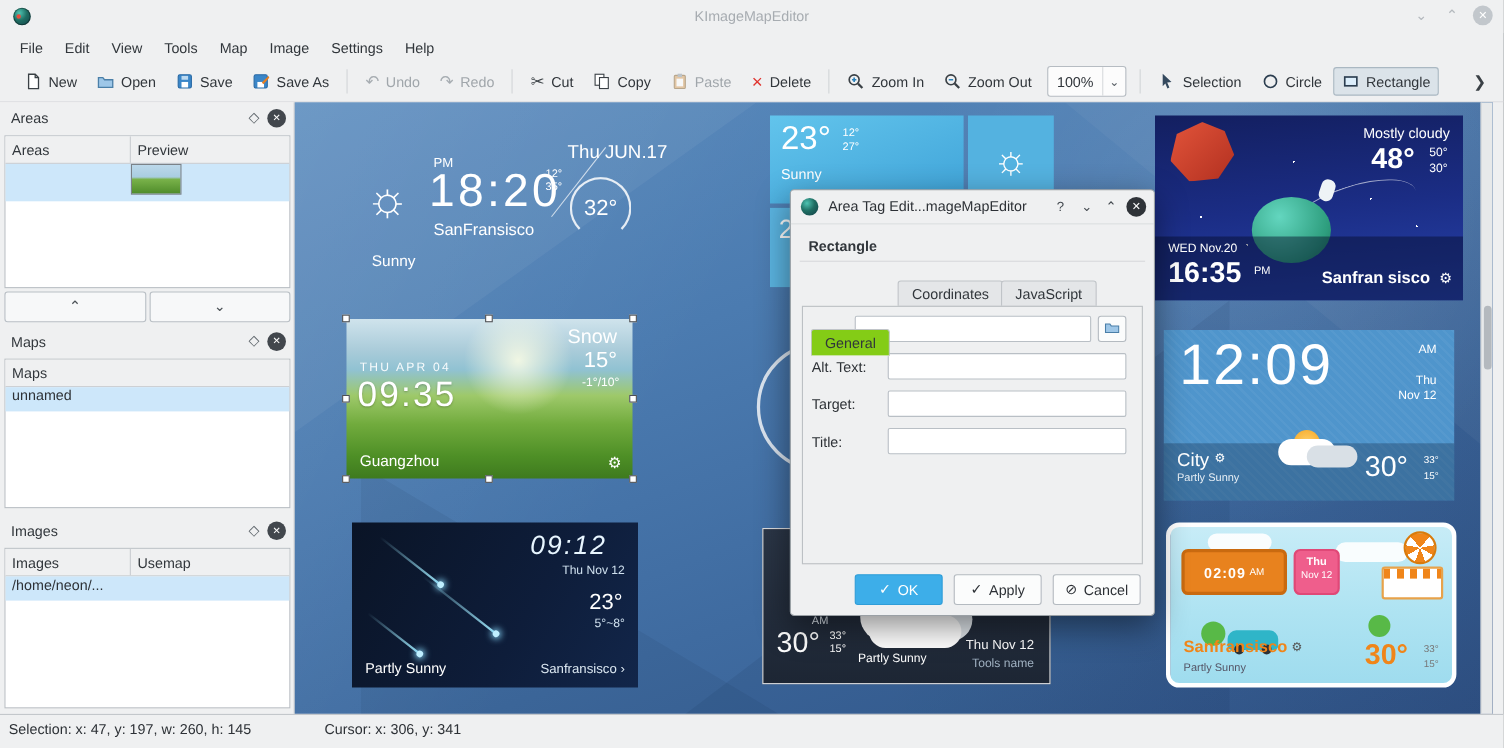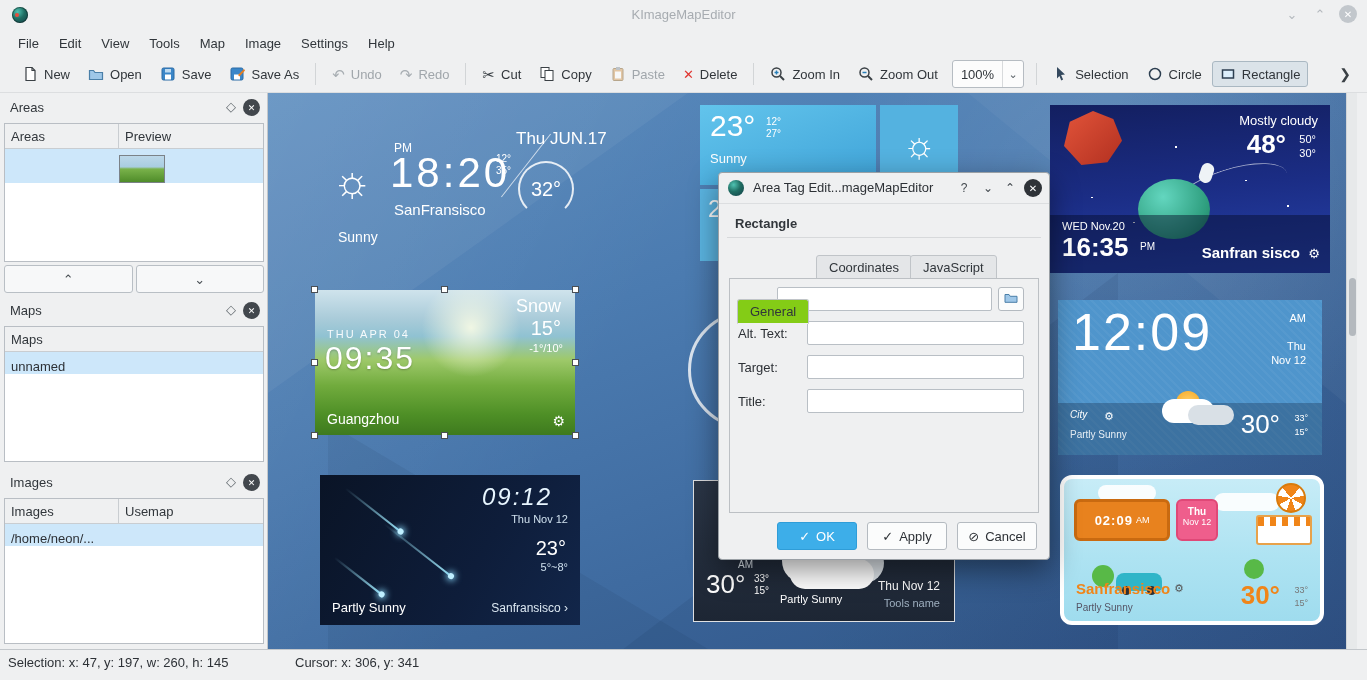--- a/index.html
+++ b/index.html
@@ -47,21 +47,21 @@
   .panel{position:absolute;left:4px;width:260px;}
   .phead{position:relative;height:26px;}
   .ptitle{position:absolute;left:6px;top:5px;font-size:13px;color:#31363b;}
   .pdiamond{position:absolute;right:28px;top:4px;color:#5f666c;font-size:13px;}
   .pclose{position:absolute;right:4px;top:4px;width:17px;height:17px;border-radius:50%;background:#42474d;
           color:#fff;font-size:9px;display:flex;align-items:center;justify-content:center;}
   .ptable{position:absolute;left:0;right:0;background:#fff;border:1px solid #b9bec4;box-sizing:border-box;}
   .thead{display:flex;height:24px;background:#eff0f1;border-bottom:1px solid #c9cdd1;align-items:center;}
   .thc{padding-left:6px;box-sizing:border-box;height:100%;display:flex;align-items:center;color:#31363b;}
   .thc.c1{width:114px;border-right:1px solid #c9cdd1;}
-  .trow{display:flex;align-items:flex-end;background:#cde7fa;color:#2d3136;}
+  .trow{display:flex;align-items:flex-start;background:#cde7fa;color:#2d3136;}
   .updown{position:absolute;left:0;right:0;display:flex;gap:3px;}
   .udbtn{flex:1;height:26px;background:#f7f8f9;border:1px solid #b9bfc5;border-radius:3px;
          display:flex;align-items:center;justify-content:center;color:#4a5055;font-size:13px;}
 
   
   .canvas{position:absolute;left:268px;top:93px;width:1089px;height:556px;overflow:hidden;
     background:
       radial-gradient(circle at 78% 18%, rgba(255,255,255,.10), transparent 30%),
       linear-gradient(118deg, rgba(255,255,255,.07) 0%, rgba(255,255,255,0) 35%),
       linear-gradient(300deg, rgba(10,20,60,.18) 0%, rgba(10,20,60,0) 40%),
@@ -431,21 +431,21 @@
       <span class="abs" style="right:14px;top:116px;font-size:11px;color:#9fb0c0;">Tools name</span>
     </div>
 
     <div class="wg" style="left:790px;top:207px;width:264px;height:155px;background:
         repeating-linear-gradient(45deg, rgba(255,255,255,.04) 0 2px, transparent 2px 6px),#4f95cc;">
       <span class="abs thin" style="left:14px;top:2px;font-size:52px;letter-spacing:2px;">12:09</span>
       <span class="abs" style="right:16px;top:12px;font-size:11px;">AM</span>
       <span class="abs" style="right:16px;top:40px;font-size:11px;">Thu</span>
       <span class="abs" style="right:16px;top:54px;font-size:11px;">Nov 12</span>
       <div class="abs" style="left:0;bottom:0;width:100%;height:52px;background:rgba(10,25,50,.28);">
-        <span class="abs" style="left:12px;top:6px;font-size:10px;font-style:italic;">City</span>
+        <span class="abs" style="left:12px;top:6px;font-size:17px;">City</span>
         <span class="abs" style="left:46px;top:7px;font-size:11px;">⚙</span>
         <span class="abs" style="left:12px;top:26px;font-size:10px;color:#e6eef5;">Partly Sunny</span>
         <div class="abs" style="left:118px;top:-12px;width:24px;height:24px;border-radius:50%;background:radial-gradient(circle,#ffd26e,#f5a623);"></div>
         <div class="cloudball" style="left:104px;top:-4px;width:52px;height:24px;border-radius:14px;"></div>
         <div class="cloudball" style="left:130px;top:2px;width:46px;height:20px;border-radius:12px;background:#d9e0e6;"></div>
         <span class="abs" style="right:42px;top:6px;font-size:26px;">30°</span>
         <span class="abs" style="right:14px;top:10px;font-size:9px;">33°</span>
         <span class="abs" style="right:14px;top:24px;font-size:9px;">15°</span>
       </div>
     </div>

